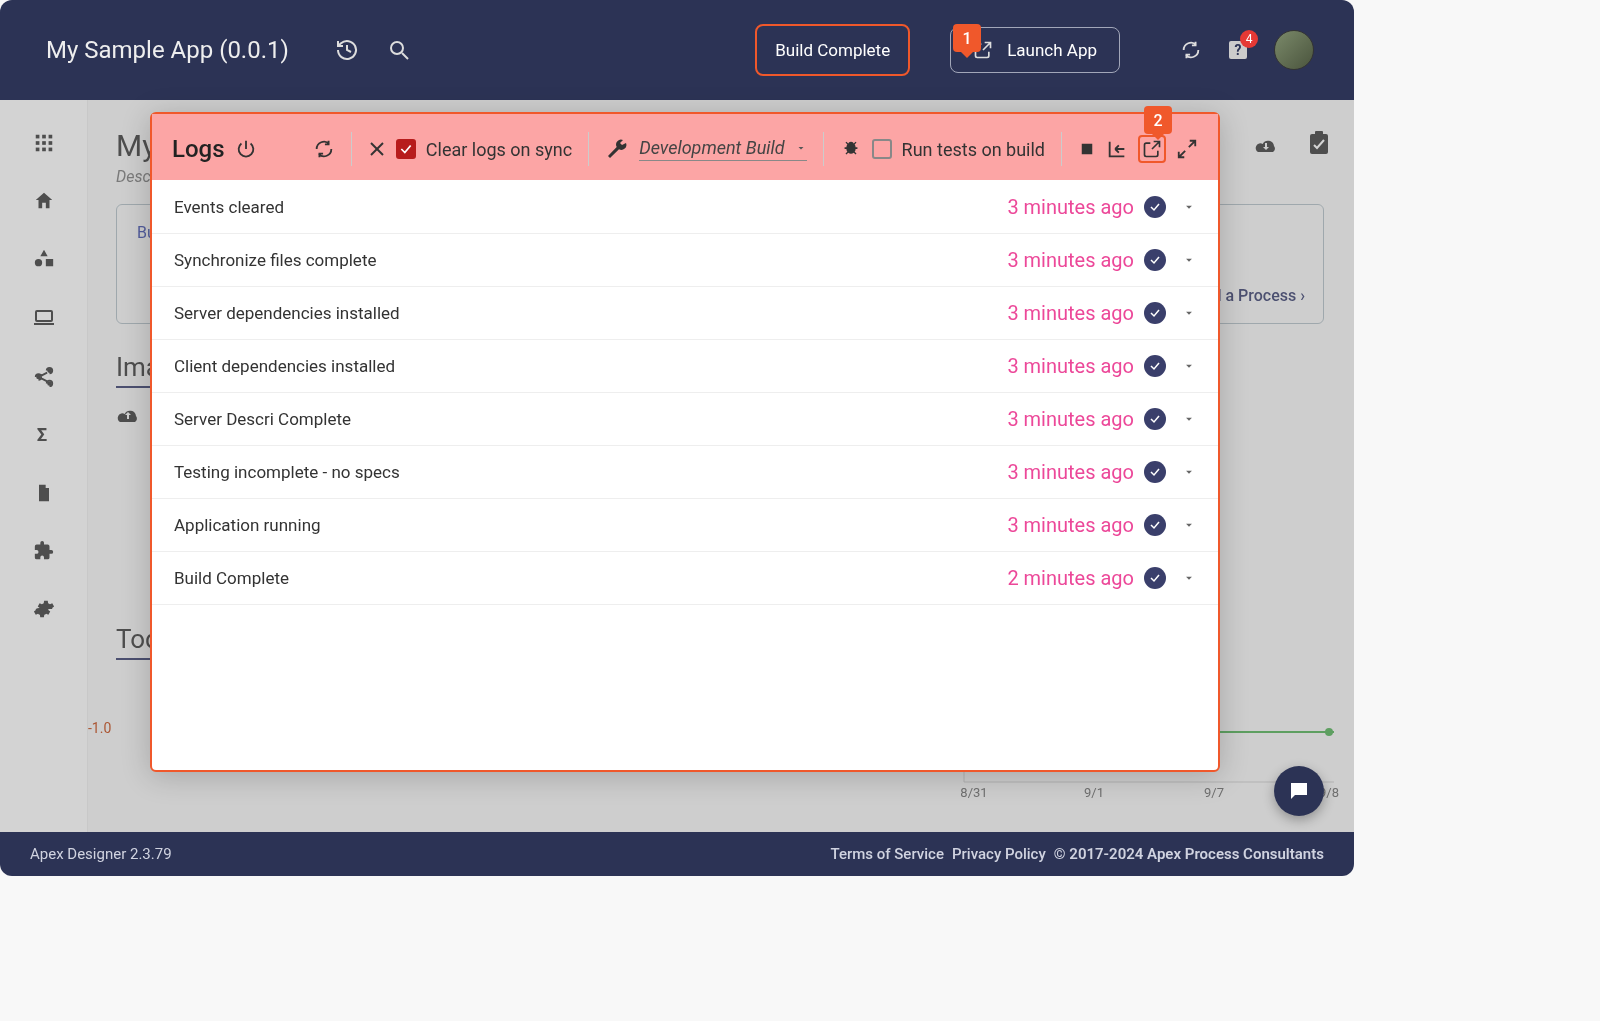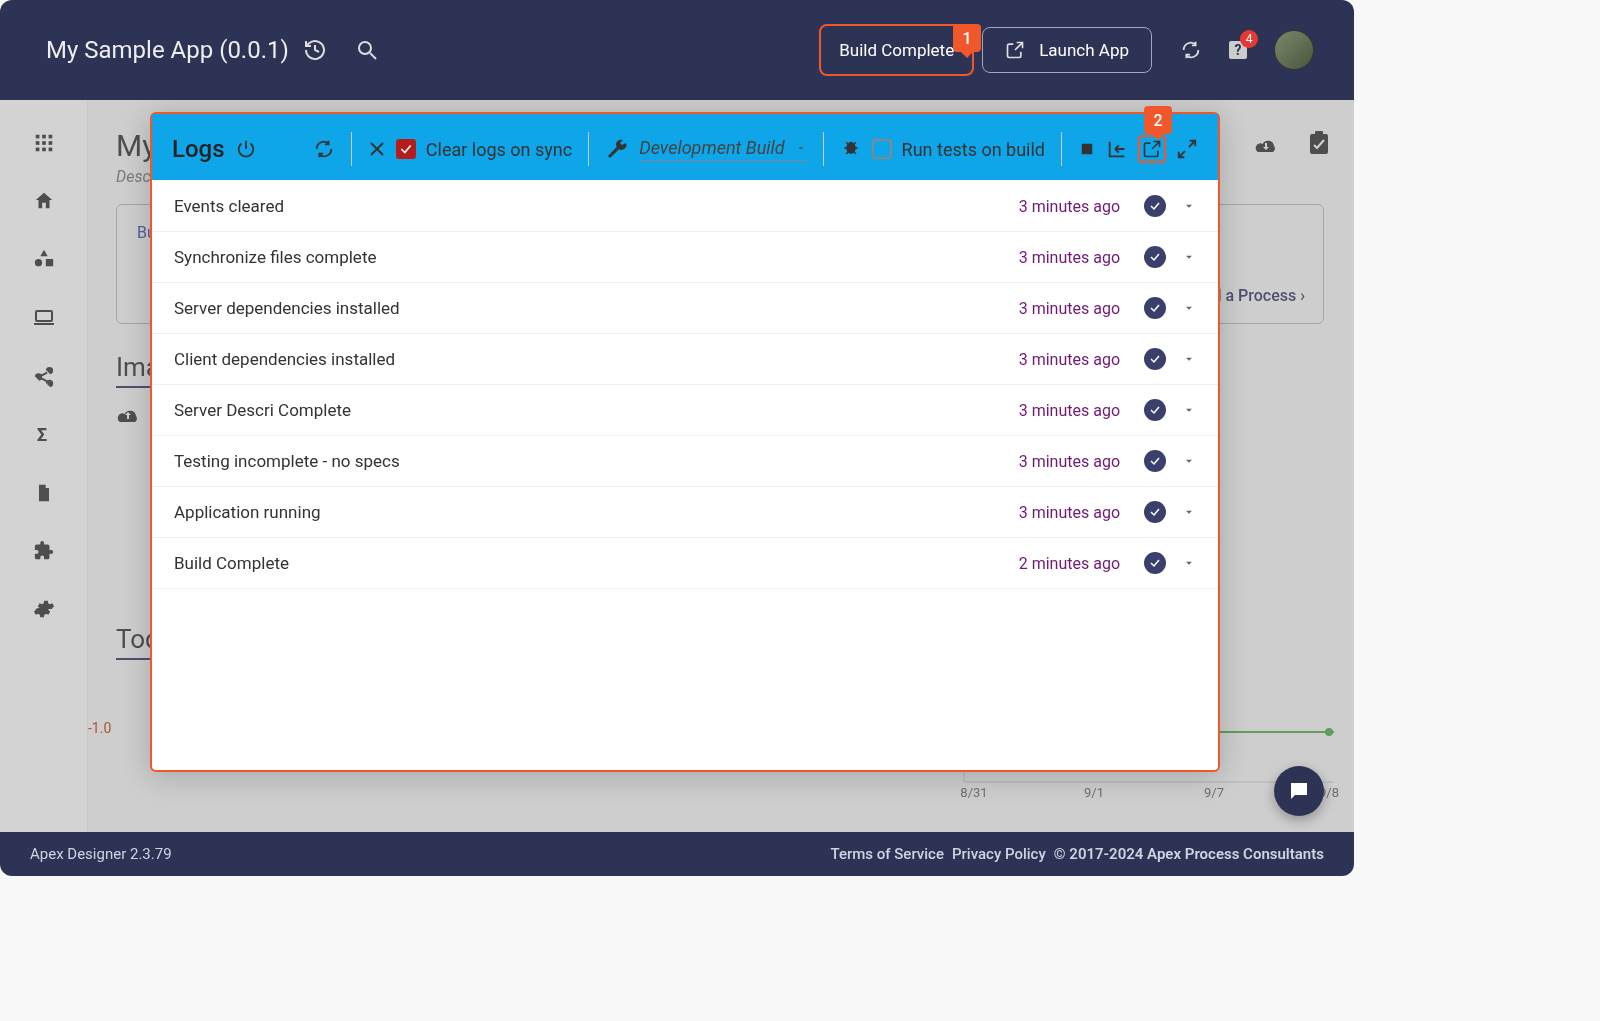--- a/index.html
+++ b/index.html
@@ -17,21 +17,21 @@
       border-radius: 12px;
     }
     
     .topbar {
       background: #2c3355;
       height: 100px;
       display: flex;
       align-items: center;
       padding: 0 40px 0 46px;
       color: #fff;
-      gap: 8px;
+      gap: 40px;
     }
     .topbar-title {
       font-size: 24px;
       font-weight: 400;
       color: #eee;
     }
     .topbar-icons-left {
       display: flex;
       gap: 28px;
       align-items: center;
@@ -199,21 +199,21 @@
       display:flex;
       flex-direction:column;
       box-shadow: 0 4px 30px rgba(0,0,0,.2);
     }
     .dialog-header {
       display: flex;
       align-items: center;
       padding: 18px 20px 14px 20px;
       gap: 10px;
       border-bottom: 1px solid #fff;
-      background:#0ea5e9;
+      background:#fca5a5;
     }
     .dialog-title {
       font-size: 24px;
       font-weight: 500;
       color:#222;
     }
     .vsep {
       width: 1px;
       height: 34px;
       background: #ccc;
@@ -231,21 +231,21 @@
     .launchsq{
       border:2px solid #f0582b;border-radius:4px;padding:2px 2px;display:inline-flex;
     }
     .log-list{
       overflow-y:auto;
     }
     .log-row{
       display:flex;align-items:center;padding:14px 22px;border-bottom:1px solid #eee;font-size:17px;color:#333;
     }
     .log-row .msg{flex:1}
-    .log-time{color:#701a75;font-size:16px;margin-right:24px}
+    .log-time{color:#ec4899;font-size:20px;margin-right:10px}
     .status-dot{
       width:22px;height:22px;border-radius:50%;background:#3a3f6b;display:inline-flex;align-items:center;justify-content:center;margin-right:16px;
     }
     
     .footer {
       position:absolute;
       left:0;right:0;bottom:0;
       height: 44px;
       background: #2c3355;
       color: #d0d3e0;

